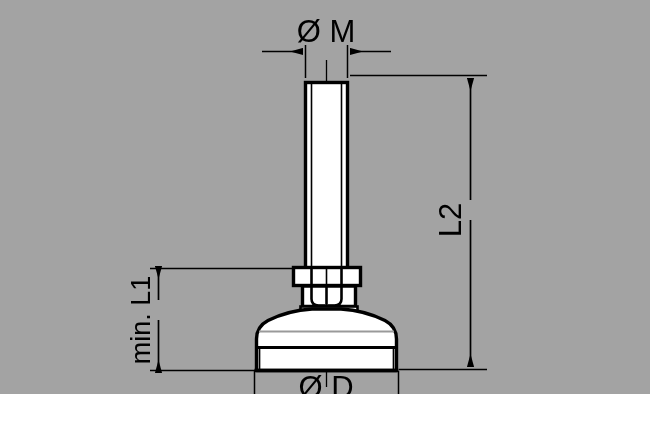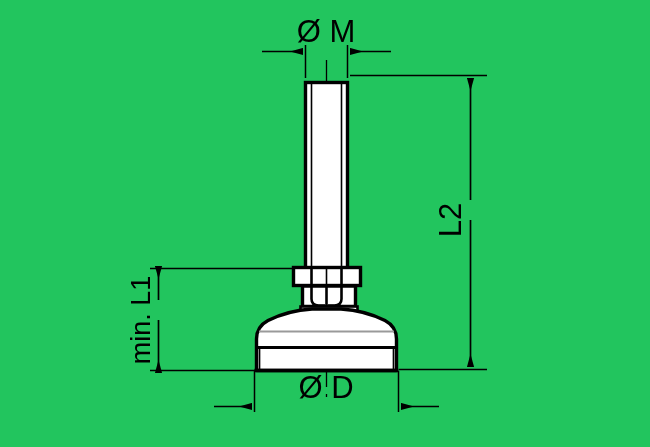--- a/index.html
+++ b/index.html
@@ -3,22 +3,22 @@
 <meta charset="utf-8">
 <style>
   html, body {
     margin: 0;
     padding: 0;
     background: #ffffff;
   }
   #drawing-root {
     position: relative;
     width: 650px;
-    height: 447px;
-    background: #22c55e;
+    height: 394px;
+    background: #a3a3a3;
     font-family: "Liberation Sans", sans-serif;
     overflow: hidden;
   }
   #drawing-svg {
     position: absolute;
     top: 0;
     left: 0;
     width: 650px;
     height: 447px;
     display: block;

